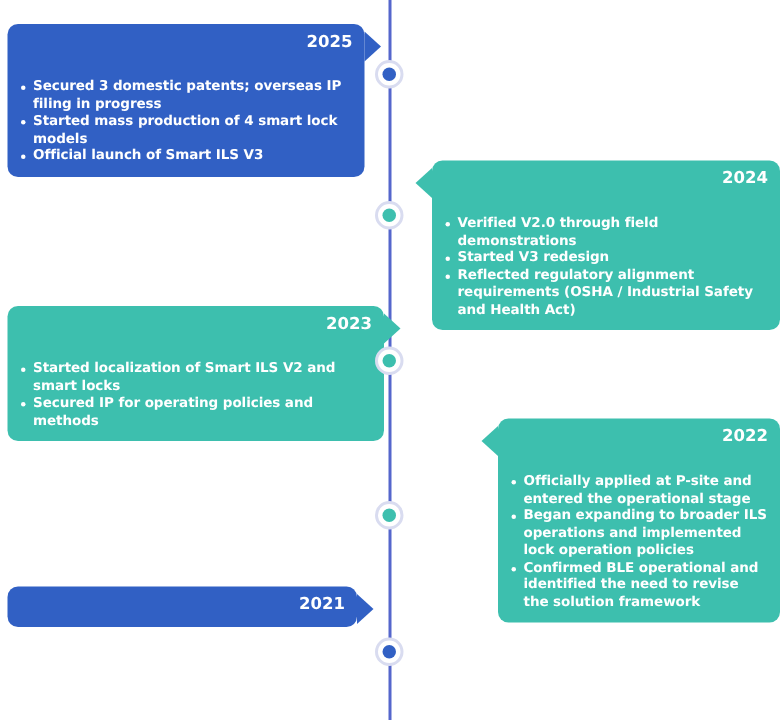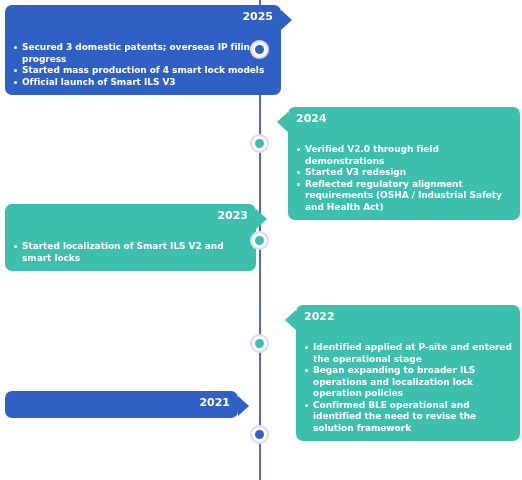--- a/index.html
+++ b/index.html
@@ -78,21 +78,21 @@
   }
 
   .year {
     font-size: 11px;
     font-weight: bold;
     line-height: 14px;
     color: #ffffff;
     margin-bottom: 1px;
   }
   .card.left  .year { text-align: right; }
-  .card.right .year { text-align: left; }
+  .card.right .year { text-align: right; }
 
   ul.bullets { list-style: none; margin-top: 18px; }
   ul.bullets li {
     position: relative;
     padding-left: 9px;
     font-size: 9px;
     font-weight: bold;
     line-height: 11.5px;
     color: #ffffff;
     letter-spacing: -0.05px;
@@ -108,21 +108,21 @@
     background: #ffffff;
   }
 </style>
 </head>
 <body>
 
 <div id="timeline">
 
   <div class="spine"></div>
 
-  <div class="card blue left" style="top:5px; width:276px;">
+  <div class="card blue left" style="top:16px; width:238px;">
     <div class="tail"></div>
     <div class="year">2025</div>
     <ul class="bullets">
       <li>Secured 3 domestic patents; overseas IP filing in progress</li>
       <li>Started mass production of 4 smart lock models</li>
       <li>Official launch of Smart ILS V3</li>
     </ul>
   </div>
   <div class="node blue" style="left:250px; top:40px;">
     <div class="core"></div>
@@ -139,32 +139,33 @@
   </div>
   <div class="node teal" style="left:250px; top:134px;">
     <div class="core"></div>
   </div>
 
   <div class="card teal left" style="top:204px; width:251px;">
     <div class="tail"></div>
     <div class="year">2023</div>
     <ul class="bullets">
       <li>Started localization of Smart ILS V2 and smart locks</li>
+      <li>Secured IP for operating policies and methods</li>
     </ul>
   </div>
   <div class="node teal" style="left:250px; top:231px;">
     <div class="core"></div>
   </div>
 
-  <div class="card teal right" style="top:305px; width:224px;">
+  <div class="card teal right" style="top:279px; width:188px;">
     <div class="tail"></div>
     <div class="year">2022</div>
     <ul class="bullets">
-      <li>Identified applied at P-site and entered the operational stage</li>
-      <li>Began expanding to broader ILS operations and localization lock operation policies</li>
+      <li>Officially applied at P-site and entered the operational stage</li>
+      <li>Began expanding to broader ILS operations and implemented lock operation policies</li>
       <li>Confirmed BLE operational and identified the need to revise the solution framework</li>
     </ul>
   </div>
   <div class="node teal" style="left:250px; top:334px;">
     <div class="core"></div>
   </div>
 
   <div class="card blue left" style="top:391px; width:233px;">
     <div class="tail"></div>
     <div class="year">2021</div>

